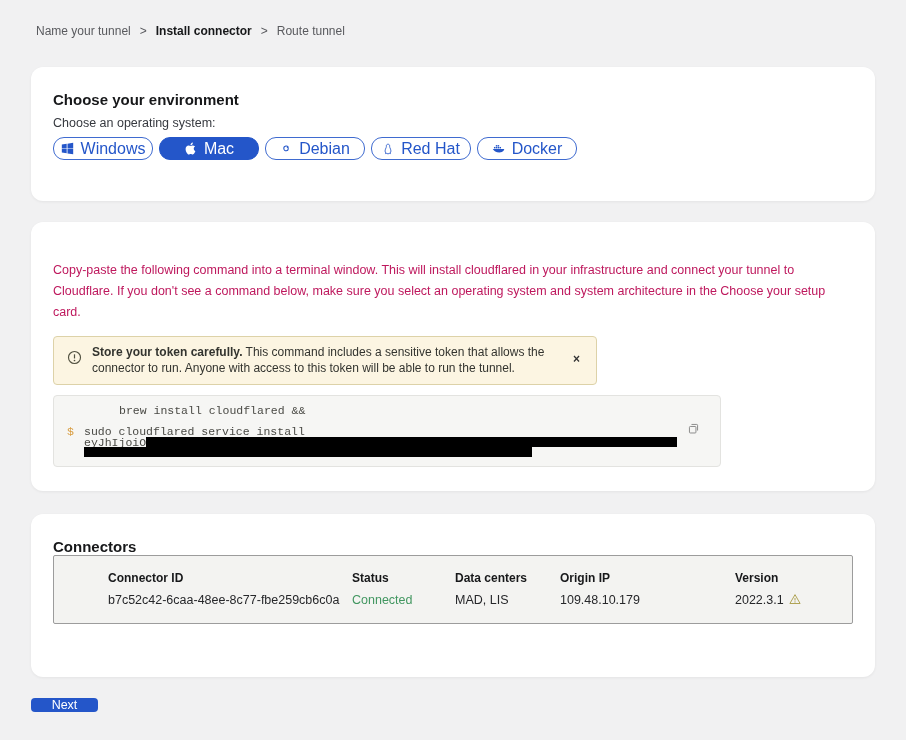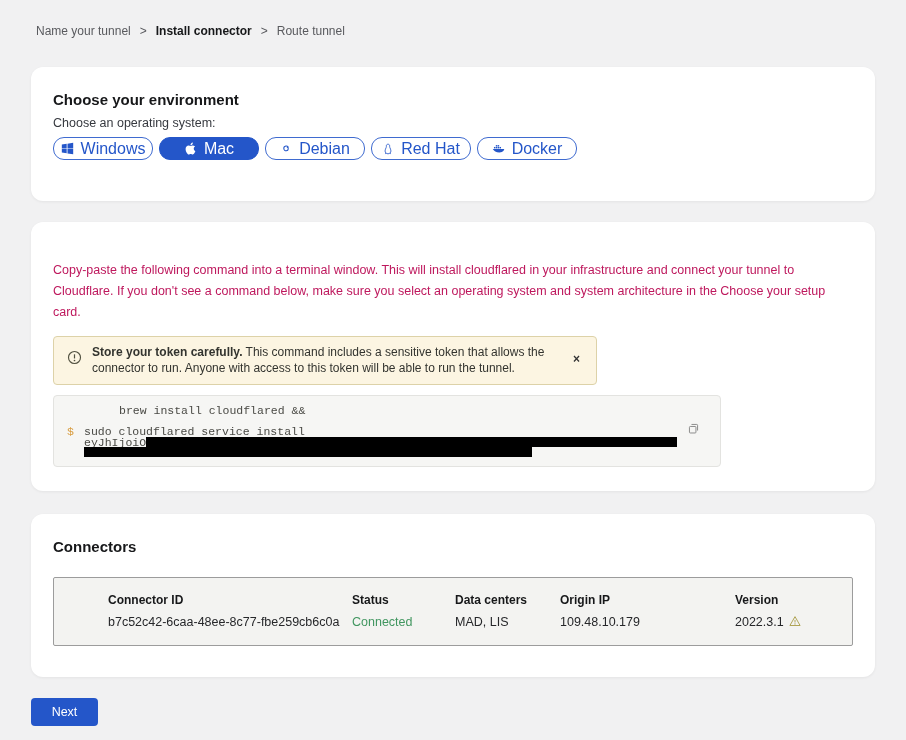--- a/index.html
+++ b/index.html
@@ -119,41 +119,40 @@
   .redact { position: absolute; background: #000000; height: 10px; }
   .redact-1 { left: 92px; top: 41px; width: 531px; }
   .redact-2 { left: 30px; top: 51px; width: 448px; }
   .copy-btn {
     position: absolute; left: 631px; top: 24px;
     background: none; border: none; cursor: pointer; padding: 2px;
   }
 
   
   .conn-table {
-    margin-top: 22px;
     width: 800px;
     height: 69px;
     background: #f3f3f1;
     border: 1px solid #9c9c9c;
     border-radius: 2px;
     padding: 15px 0 0 54px;
   }
   .tbl-row {
     display: grid;
     grid-template-columns: 244px 103px 105px 175px auto;
   }
   .tbl-head { font-size: 12px; font-weight: bold; color: #17181a; }
   .tbl-data { margin-top: 8px; font-size: 12.5px; color: #26272a; }
   .status-connected { color: #419660; }
   .version-cell { display: flex; align-items: flex-start; gap: 5px; }
 
   
   .next-btn {
     margin: 21px 0 0 31px;
-    width: 67px; height: 28px;
+    width: 67px; height: 14px;
     background: #2456c9;
     color: #ffffff;
     border: none;
     border-radius: 4px;
     font-size: 12.5px;
     font-family: "Liberation Sans", sans-serif;
     cursor: pointer;
   }
 </style>
 </head>

